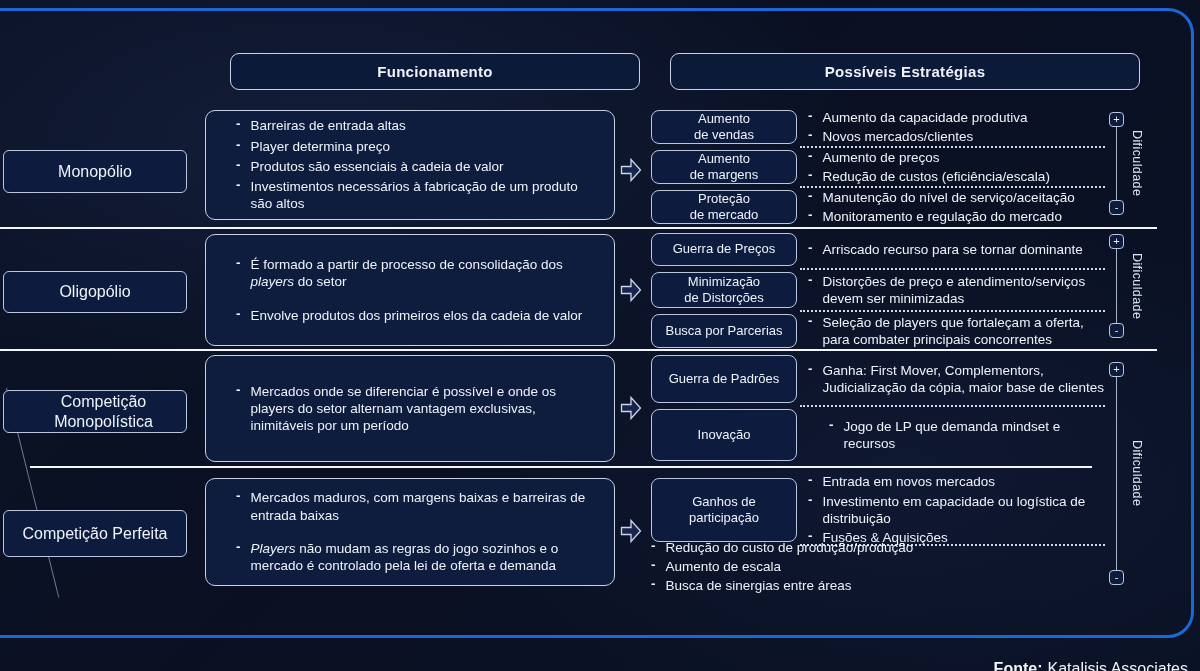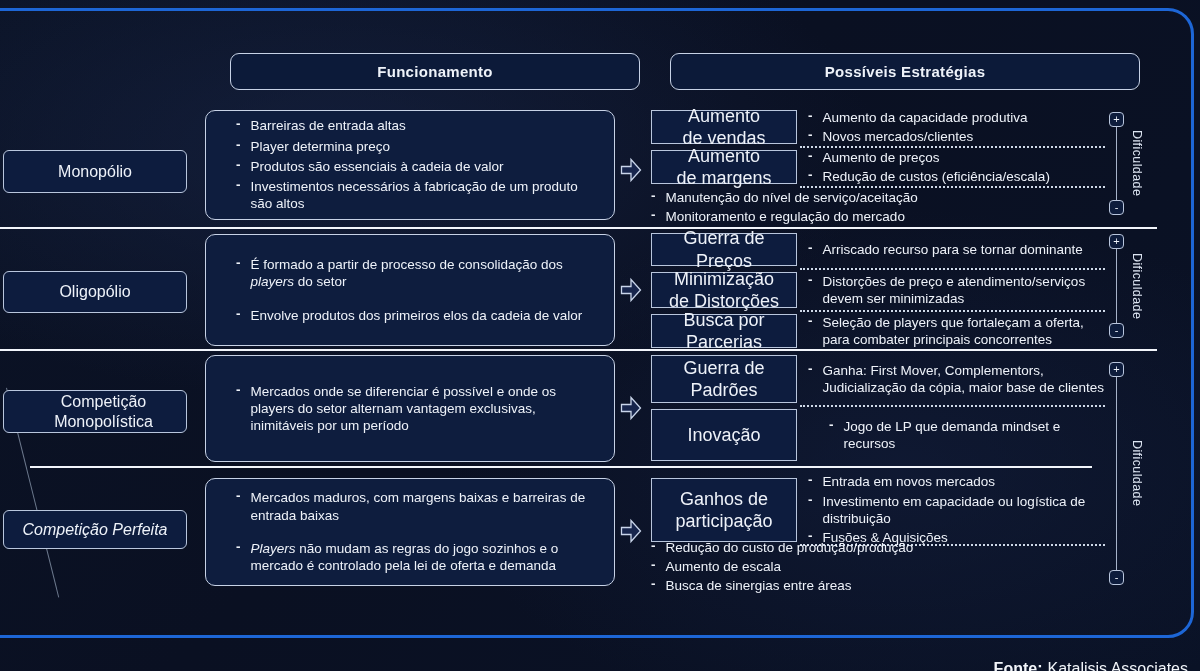--- a/index.html
+++ b/index.html
@@ -27,23 +27,23 @@
     justify-content:center;padding:8px 16px 8px 30px;}
   .flist{display:flex;flex-direction:column;}
   .g2{gap:3px;} .g14{gap:16px;}
   .blt{display:flex;gap:10px;font-size:13.5px;line-height:1.28;color:#eef2f9;}
   .blt .d{flex:0 0 auto;font-weight:700;transform:translateY(-2px);}
   .blt p{margin:0;}
   .it{font-style:italic;}
   .arrow{position:absolute;left:620px;}
   .strat{position:absolute;left:651px;width:454px;display:flex;flex-direction:column;box-sizing:border-box;}
   .srow{display:flex;align-items:stretch;gap:11px;}
-  .sbox{flex:0 0 146px;border:1px solid #b9c6dd;border-radius:0;background:#0d1c3e;
+  .sbox{flex:0 0 146px;border:1px solid #b9c6dd;border-radius:8px;background:#0d1c3e;
     display:flex;align-items:center;justify-content:center;text-align:center;
-    white-space:pre-line;font-size:18px;line-height:1.25;padding:2px 4px;box-sizing:border-box;}
+    white-space:pre-line;font-size:13px;line-height:1.25;padding:2px 4px;box-sizing:border-box;}
   .sbullets{flex:1;display:flex;flex-direction:column;justify-content:center;gap:2px;}
   .dotsep{height:0;border-top:2px dotted #cfd9e8;margin:2px 0 2px 149px;}
   .diff{position:absolute;left:1106px;width:44px;}
   .dline{position:absolute;left:10px;top:9px;bottom:9px;width:1px;background:rgba(195,208,230,.85);}
   .chip{position:absolute;left:3px;width:15px;height:15px;border:1px solid #b9c6dd;border-radius:4px;
     background:#0d1c3c;font-size:11px;line-height:13px;text-align:center;color:#eef2f9;box-sizing:border-box;}
   .plus{top:0;} .minus{bottom:0;}
   .dlabel{position:absolute;left:24px;top:0;bottom:0;writing-mode:vertical-rl;
     display:flex;align-items:center;justify-content:center;font-size:12.5px;
     letter-spacing:.4px;color:#dde5f2;}
@@ -114,20 +114,22 @@
             <p>Aumento de preços</p>
           </div>
         <div class="blt">
             <span class="d">-</span>
             <p>Redução de custos (eficiência/escala)</p>
           </div>
       </div>
     </div>
     <div class="dotsep"></div>
     <div class="srow" style="height:34px;">
+      <div class="sbox">Proteção
+de mercado</div>
       <div class="sbullets">
         <div class="blt">
             <span class="d">-</span>
             <p>Manutenção do nível de serviço/aceitação</p>
           </div>
         <div class="blt">
             <span class="d">-</span>
             <p>Monitoramento e regulação do mercado</p>
           </div>
       </div>
@@ -228,21 +230,21 @@
       </div>
     </div>
   </div>
   <div class="diff" style="top:362px;height:223px;">
     <div class="dline"></div>
     <div class="chip plus">+</div>
     <div class="chip minus">-</div>
     <div class="dlabel">Dificuldade</div>
   </div>
 
-  <div class="mlabel" style="top:510px;height:39px;font-style:italic;">Competição Perfeita</div>
+  <div class="mlabel" style="top:510px;height:47px;">Competição Perfeita</div>
   <div class="funcbox" style="top:478px;height:108px;">
     <div class="flist g14">
       <div class="blt">
           <span class="d">-</span>
           <p><span>Mercados maduros, com margens baixas e barreiras de entrada baixas</span><span class="it"></span><span></span></p>
         </div>
       <div class="blt">
           <span class="d">-</span>
           <p><span></span><span class="it">Players</span><span> não mudam as regras do jogo sozinhos e o mercado é controlado pela lei de oferta e demanda</span></p>
         </div>

